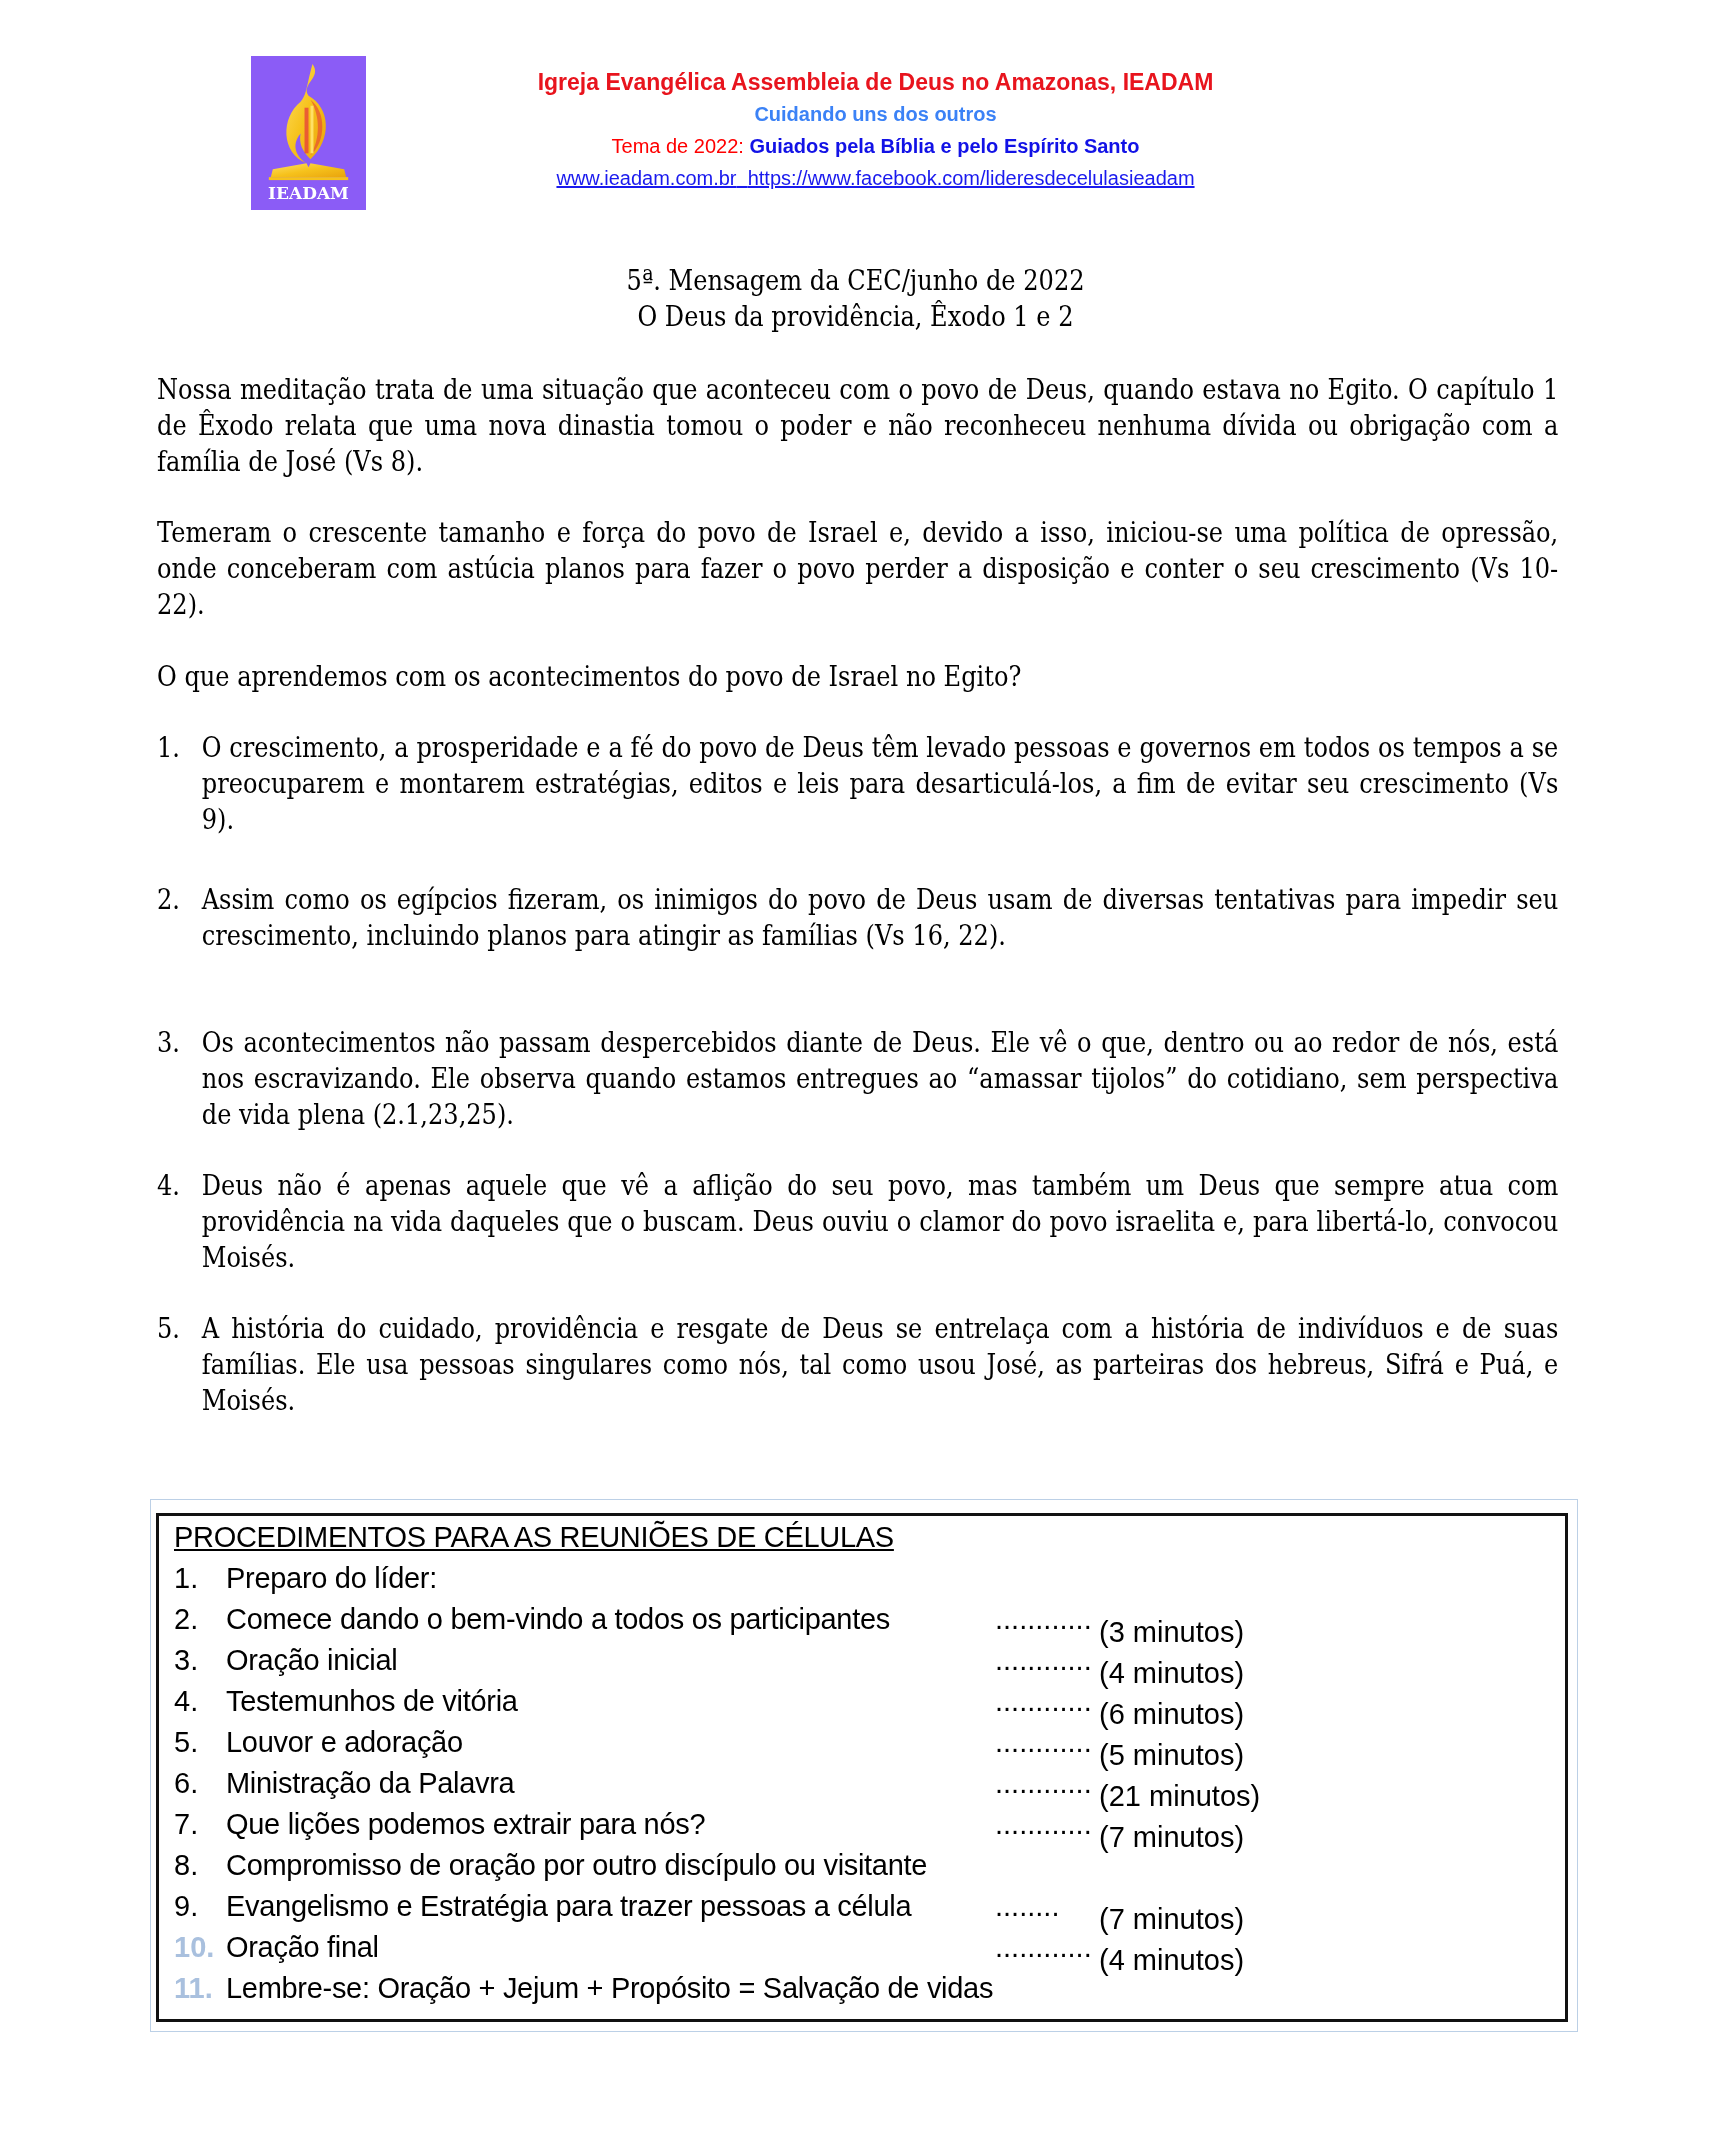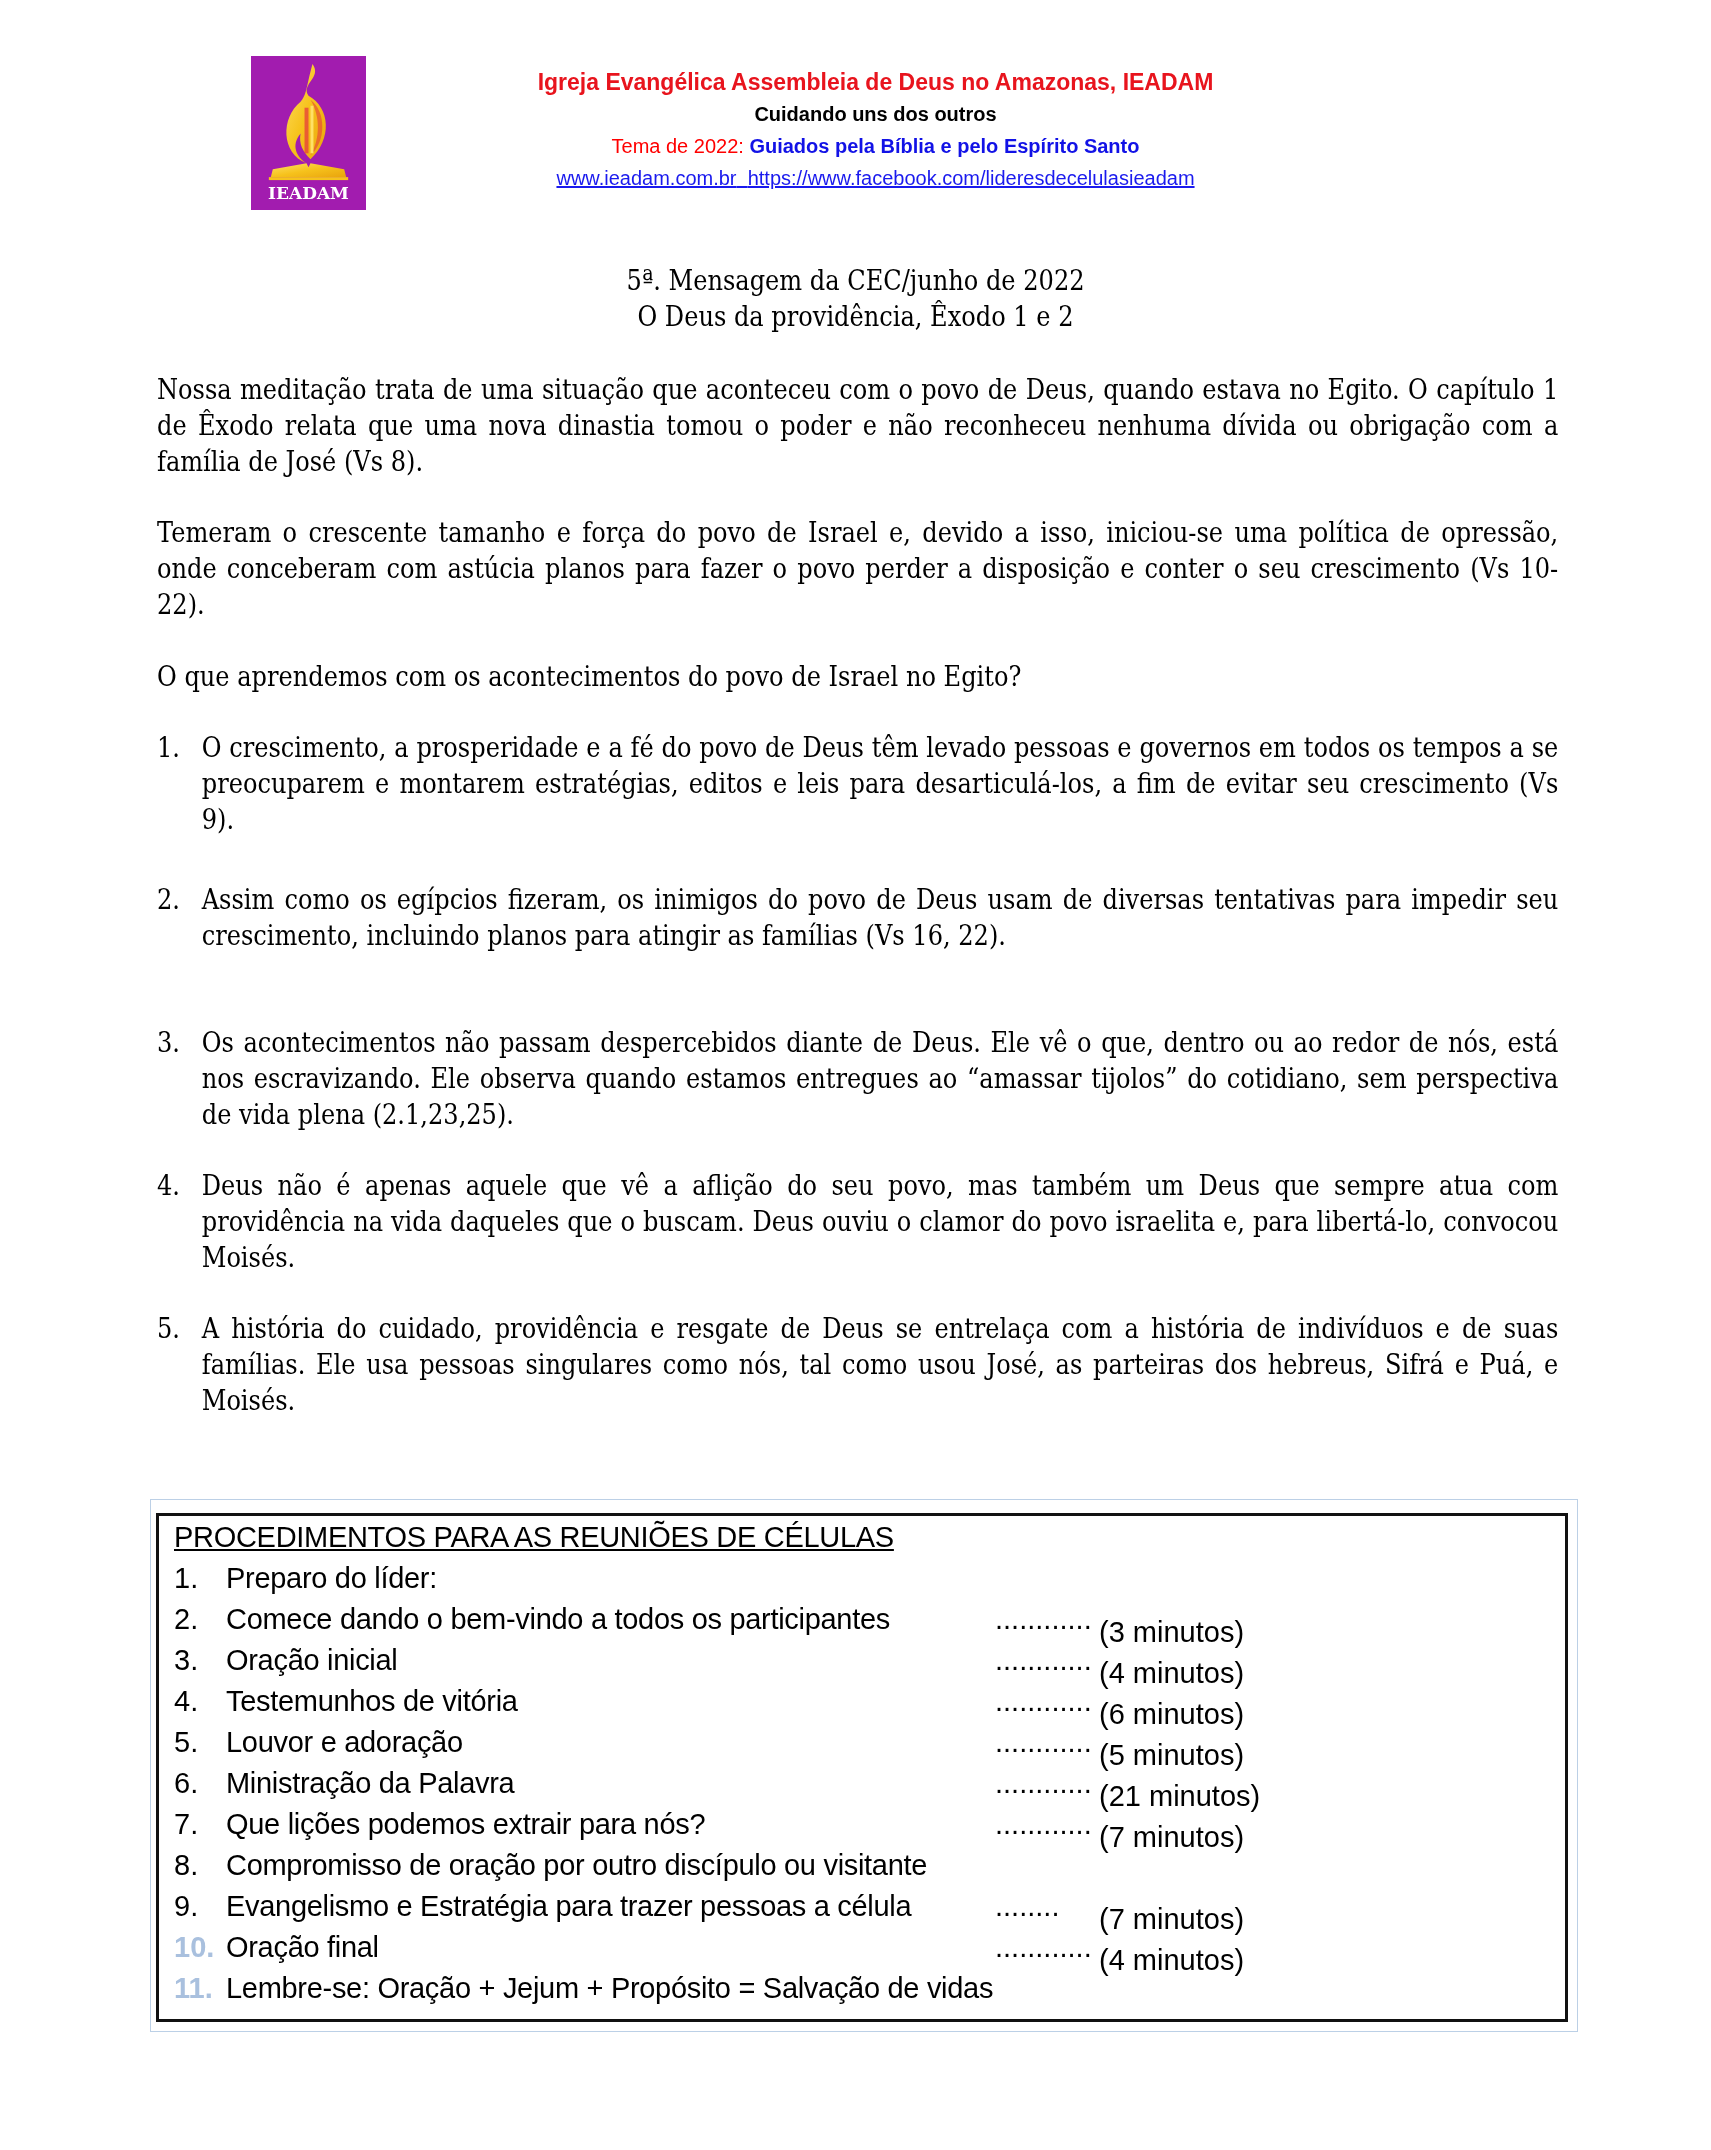--- a/index.html
+++ b/index.html
@@ -1,34 +1,34 @@
 <!DOCTYPE html>
 <html><head>
   <meta charset="utf-8">
   <style>
     html, body { margin: 0; padding: 0; background: #ffffff; }
     body { width: 1711px; height: 2150px; position: relative; overflow: hidden; color: #000; }
 
     .logo {
       position: absolute; left: 251px; top: 56px; width: 115px; height: 154px;
-      background: #a21caf;
+      background: #8b5cf6;
     }
     .logo svg { position: absolute; left: 0; top: 0; }
     .logo-text {
       position: absolute; left: 0; width: 115px; top: 127px; text-align: center;
       font-family: "DejaVu Serif", serif; font-weight: bold; font-size: 17px; color: #fff; letter-spacing: 0px;
     }
 
     .header {
       position: absolute; left: 378px; width: 995px; top: 66px; text-align: center;
       font-family: "Liberation Sans", sans-serif;
     }
     .header .line { height: 32px; line-height: 32px; }
     .h-title { color: #e8141d; font-weight: bold; font-size: 23px; margin-top: 28px; }
-    .h-motto { color: #000000; font-weight: bold; font-size: 20px; }
+    .h-motto { color: #3b82f6; font-weight: bold; font-size: 20px; }
     .h-theme-label { color: #ff0000; font-size: 20px; }
     .h-theme { color: #1212e6; font-weight: bold; font-size: 20px; }
     .h-link { color: #1a1aee; font-size: 20px; text-decoration: underline; }
     .h-whatsapp { color: #0fa14a; font-weight: bold; font-size: 20px; }
 
     .msg-title {
       position: absolute; left: 149px; width: 1413px; top: 263px; text-align: center;
       font-family: "DejaVu Serif", serif; font-size: 28px; line-height: 36px;
       transform: scaleX(0.86); transform-origin: center top;
     }

